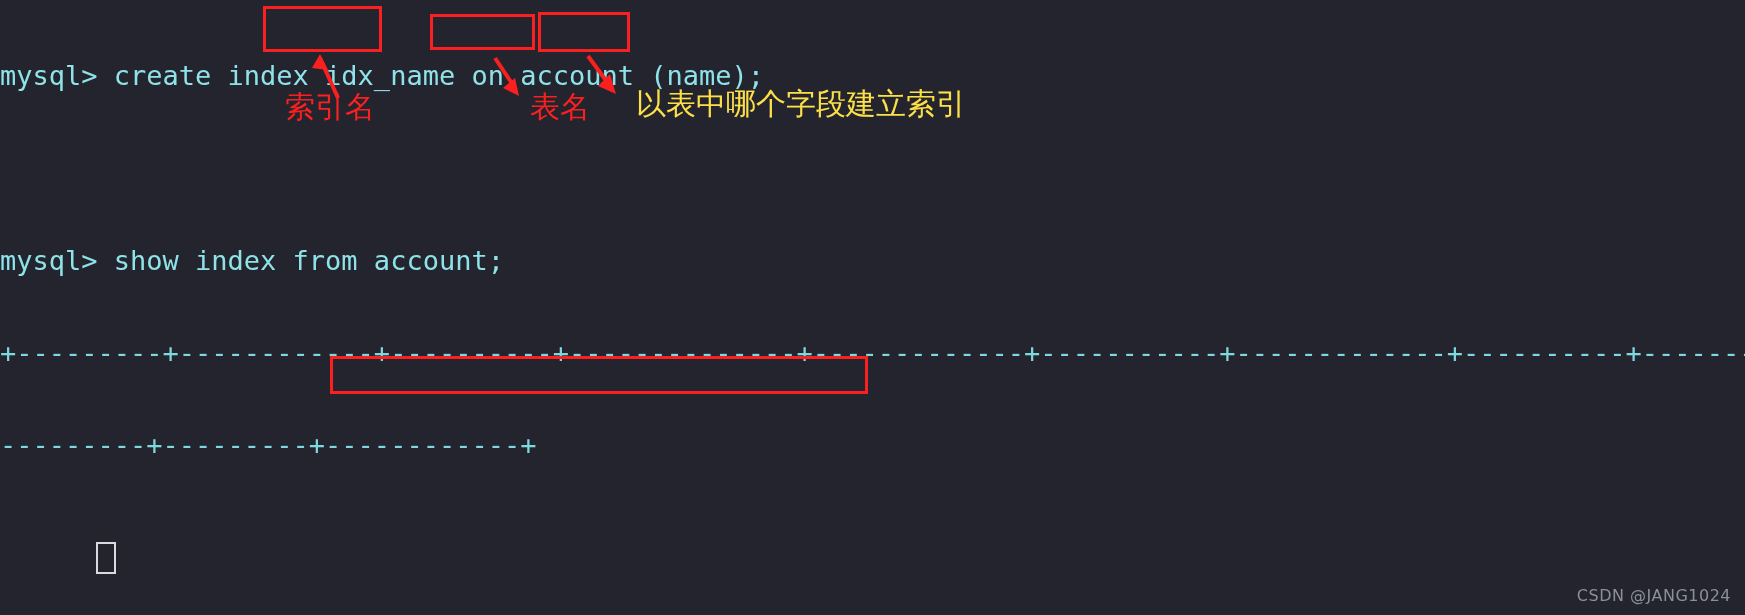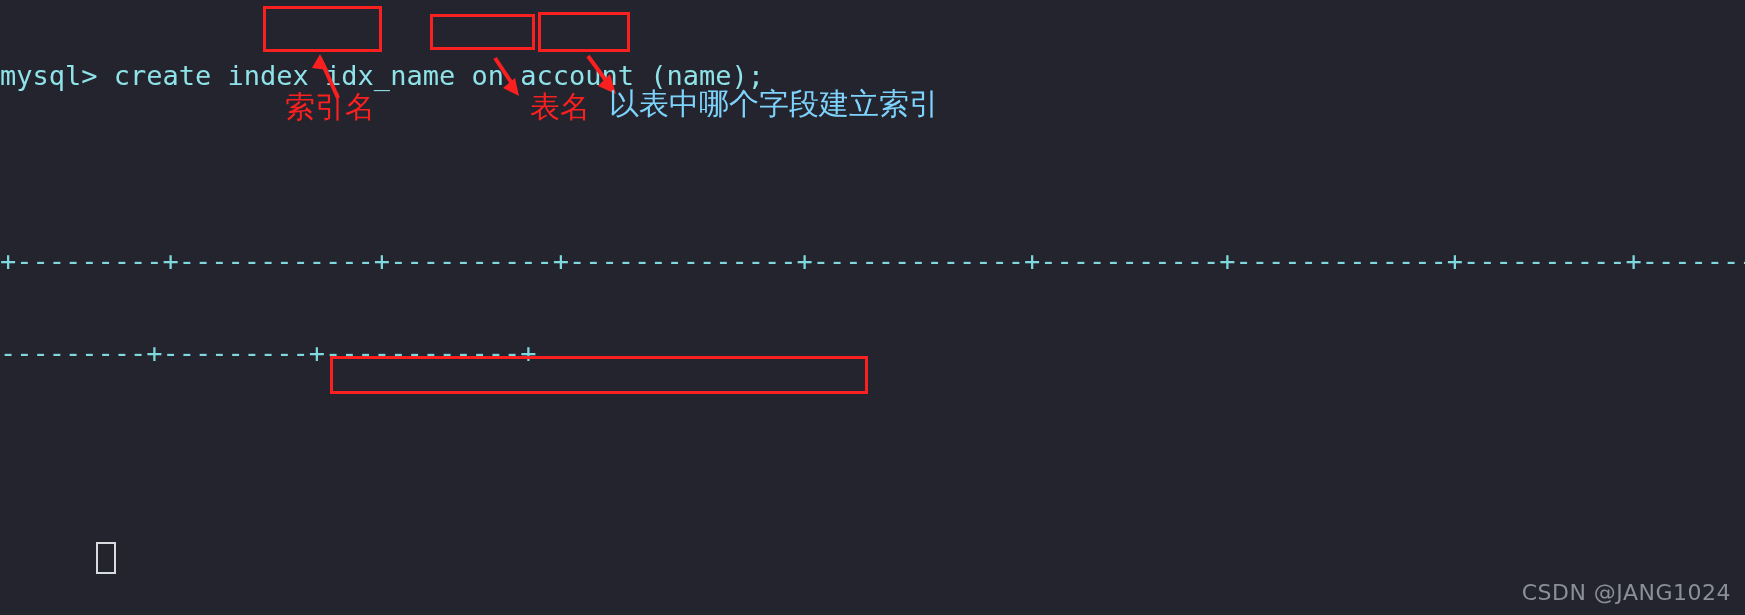--- a/index.html
+++ b/index.html
@@ -60,32 +60,33 @@
     border: 2px solid #d8dbe0;
     background: transparent;
     box-sizing: border-box;
   }
   .watermark {
     position: absolute;
     right: 14px;
     bottom: 10px;
     color: #8b8f9a;
     font-family: "DejaVu Sans", "Liberation Sans", sans-serif;
-    font-size: 22px;
+    font-size: 16px;
     letter-spacing: 0.5px;
   }
 </style>
 </head>
 <body>
 
 <div id="screen" style="background: rgb(35, 36, 46);">
 
   <div id="term" style="color: rgb(143, 227, 232);">
     <div class="tline">mysql&gt; create index idx_name on account (name);</div>
     <div class="tline"></div>
+    <div class="tline">mysql&gt; show index from account;</div>
     <div class="tline sep">+---------+------------+----------+--------------+-------------+-----------+-------------+----------+--------+------</div>
     <div class="tline sep">---------+---------+------------+</div>
     
     
     
     
     
     
     
     
@@ -111,17 +112,17 @@
     <path d="M 10 4 L 30 34" stroke="#fb2020" stroke-width="4" fill="none"></path>
     <path d="M 34 42 L 18 34 L 30 24 Z" fill="#fb2020"></path>
   </svg>
   <svg class="arrow" style="left:578px; top:52px; width:54px; height:46px;" viewBox="0 0 54 46">
     <path d="M 10 4 L 32 34" stroke="#fb2020" stroke-width="4" fill="none"></path>
     <path d="M 38 42 L 20 34 L 32 22 Z" fill="#fb2020"></path>
   </svg>
 
   <div class="redtext" style="left: 285px; top: 94px; color: rgb(251, 32, 32);">索引名</div>
   <div class="redtext" style="left: 490px; top: 94px; color: rgb(251, 32, 32); margin-left: 40px;">表名</div>
-  <div class="redtext" style="left: 609px; top: 91px; color: #7dd3fc;">以表中哪个字段建立索引</div>
+  <div class="redtext" style="left: 636px; top: 91px; color: #fde047;">以表中哪个字段建立索引</div>
 
   <div class="watermark" style="color: rgb(139, 143, 154);">CSDN @JANG1024</div>
 
 </div>
 
 </body></html>

